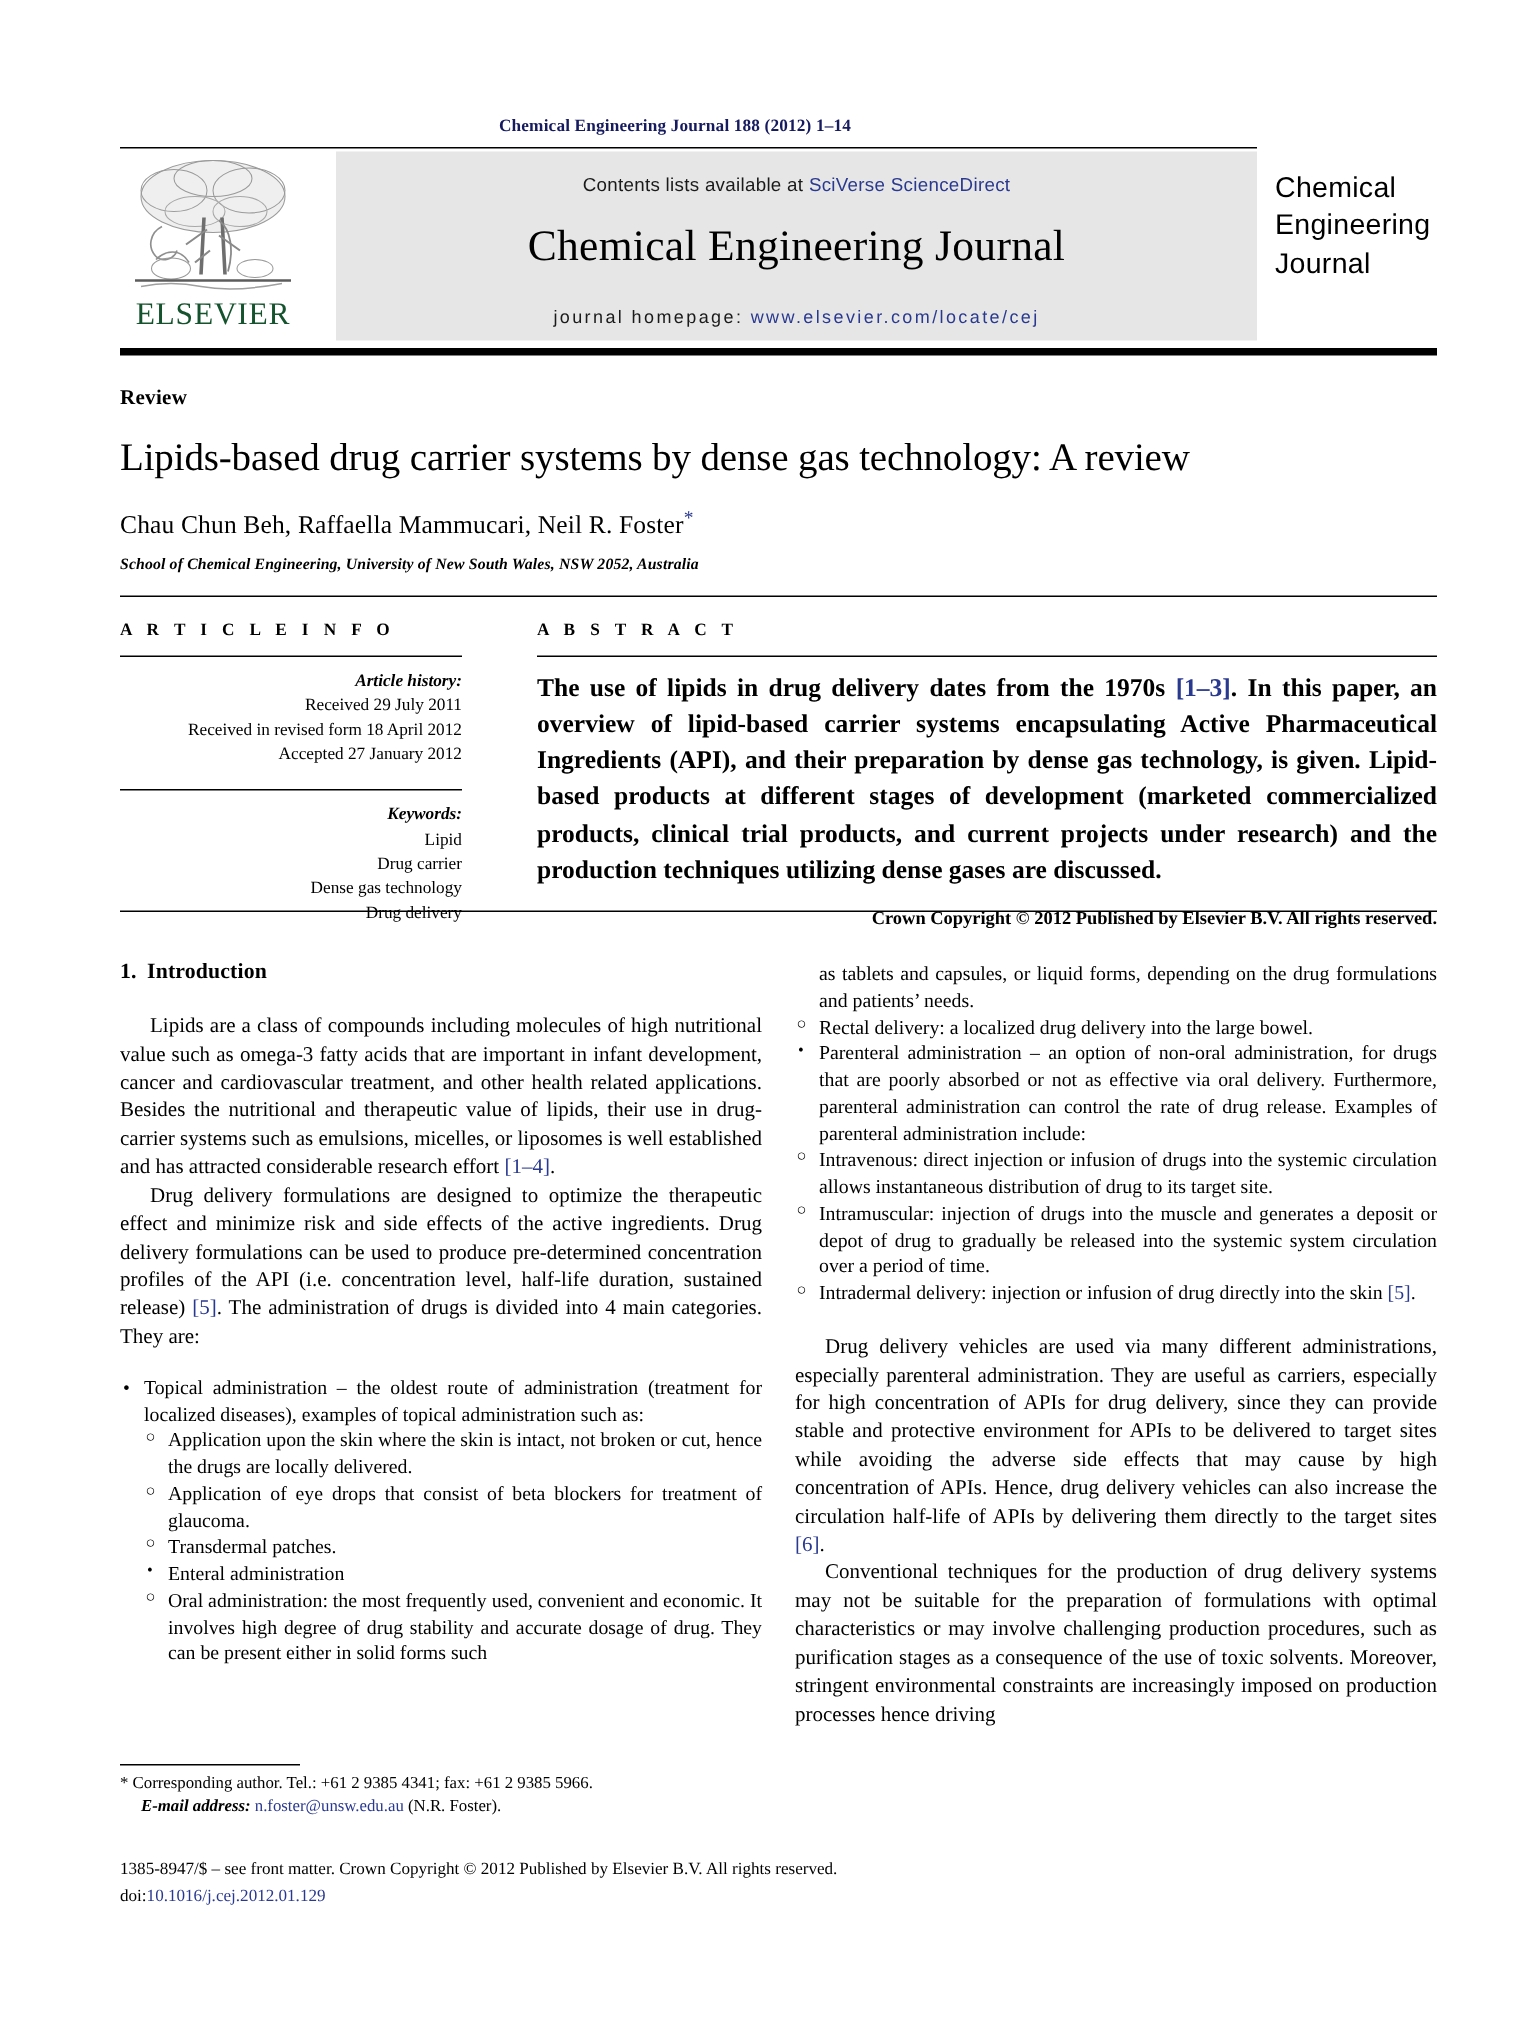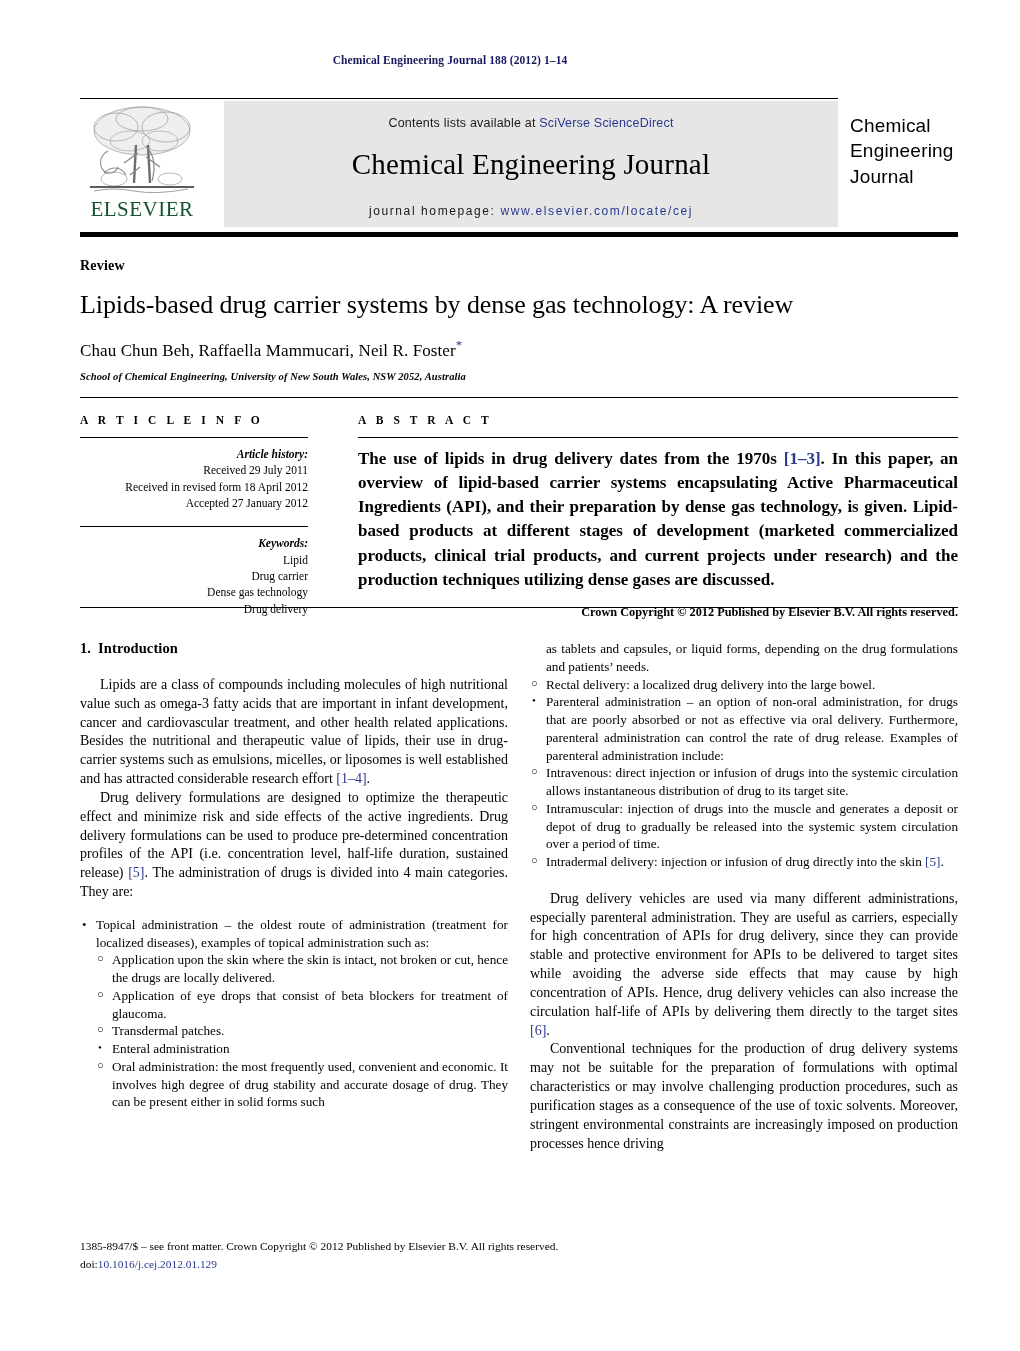--- a/index.html
+++ b/index.html
@@ -16,21 +16,21 @@
     width: 1020px;
     height: 1351px;
     background: #ffffff;
     overflow: hidden;
     box-sizing: border-box;
   }
 
   
   .runhead {
     position: absolute;
-    top: 54px;
+    top: 78px;
     left: 0;
     width: 900px;
     text-align: center;
     font-family: "Liberation Serif", serif;
     font-weight: bold;
     font-size: 11.5px;
     color: #161a5e;
     letter-spacing: .1px;
   }
 
@@ -479,19 +479,30 @@
       <li><span class="bullet-o">○</span><span>Intravenous: direct injection or infusion of drugs into the systemic circulation allows instantaneous distribution of drug to its target site.</span></li>
       <li><span class="bullet-o">○</span><span>Intramuscular: injection of drugs into the muscle and generates a deposit or depot of drug to gradually be released into the systemic system circulation over a period of time.</span></li>
       <li><span class="bullet-o">○</span><span>Intradermal delivery: injection or infusion of drug directly into the skin </span><span class="ref">[5]</span><span>.</span></li>
     </ul>
 
     <p class="body" style="margin-top:19px;"><span>Drug delivery vehicles are used via many different administrations, especially parenteral administration. They are useful as carriers, especially for high concentration of APIs for drug delivery, since they can provide stable and protective environment for APIs to be delivered to target sites while avoiding the adverse side effects that may cause by high concentration of APIs. Hence, drug delivery vehicles can also increase the circulation half-life of APIs by delivering them directly to the target sites </span><span class="ref">[6]</span><span>.</span></p>
 
     <p class="body">Conventional techniques for the production of drug delivery systems may not be suitable for the preparation of formulations with optimal characteristics or may involve challenging production procedures, such as purification stages as a consequence of the use of toxic solvents. Moreover, stringent environmental constraints are increasingly imposed on production processes hence driving</p>
   </div>
 
+  <div class="footnote">
+    <div class="fn-rule"></div>
+    <div class="fn-text">
+      <span>*</span>
+      <span>Corresponding author. Tel.: +61 2 9385 4341; fax: +61 2 9385 5966.</span>
+    </div>
+    <div class="fn-text" style="padding-left:14px; text-indent:0;">
+      <span class="it">E-mail address:</span>
+      <span class="mail">n.foster@unsw.edu.au</span><span> (N.R. Foster).</span>
+    </div>
+  </div>
 
   <div class="page-footer">
     <div>1385-8947/$ – see front matter. Crown Copyright © 2012 Published by Elsevier B.V. All rights reserved.</div>
     <div><span>doi:</span><span class="doi">10.1016/j.cej.2012.01.129</span></div>
   </div>
 
 </div>
 
 </body></html>

